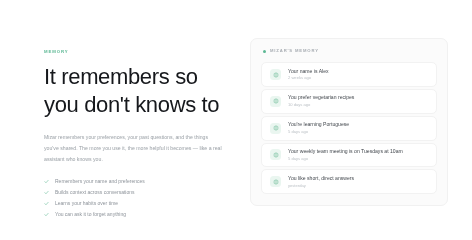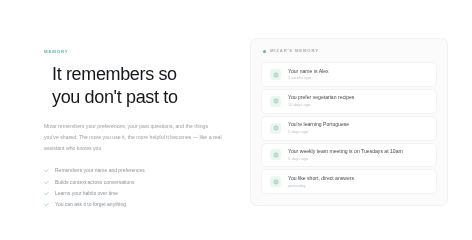--- a/index.html
+++ b/index.html
@@ -36,25 +36,25 @@
     font-size: 4.3px;
     letter-spacing: 0.9px;
     font-weight: 700;
     color: #5cb894;
     text-transform: uppercase;
     margin: 0 0 9px 0;
     line-height: 1;
   }
 
   .headline {
-    font-size: 18px;
+    font-size: 22px;
     line-height: 1.28;
     font-weight: 400;
     color: #16181c;
-    margin: 0 0 12px 8px;
+    margin: 0 0 12px 0;
     letter-spacing: -0.35px;
   }
   .headline .line {
     display: block;
     white-space: nowrap;
   }
 
   .body-copy {
     font-size: 5.2px;
     line-height: 2.12;
@@ -190,21 +190,21 @@
 <body>
 
 <div class="page">
 
   <div class="left-col">
 
     <div class="eyebrow">MEMORY</div>
 
     <h1 class="headline">
       <span class="line">It remembers so</span>
-      <span class="line">you don't past to</span>
+      <span class="line">you don't knows to</span>
     </h1>
 
     <p class="body-copy">Mizar remembers your preferences, your past questions, and the things you've shared. The more you use it, the more helpful it becomes — like a real assistant who knows you.</p>
 
     <ul class="check-list">
       <li class="check-item">
         <span class="check-icon">
           <svg viewBox="0 0 12 12" fill="none" xmlns="http://www.w3.org/2000/svg">
             <path d="M2 6.3L4.7 9L10 3.2" stroke="currentColor" stroke-width="1.6" stroke-linecap="round" stroke-linejoin="round"></path>
           </svg>

